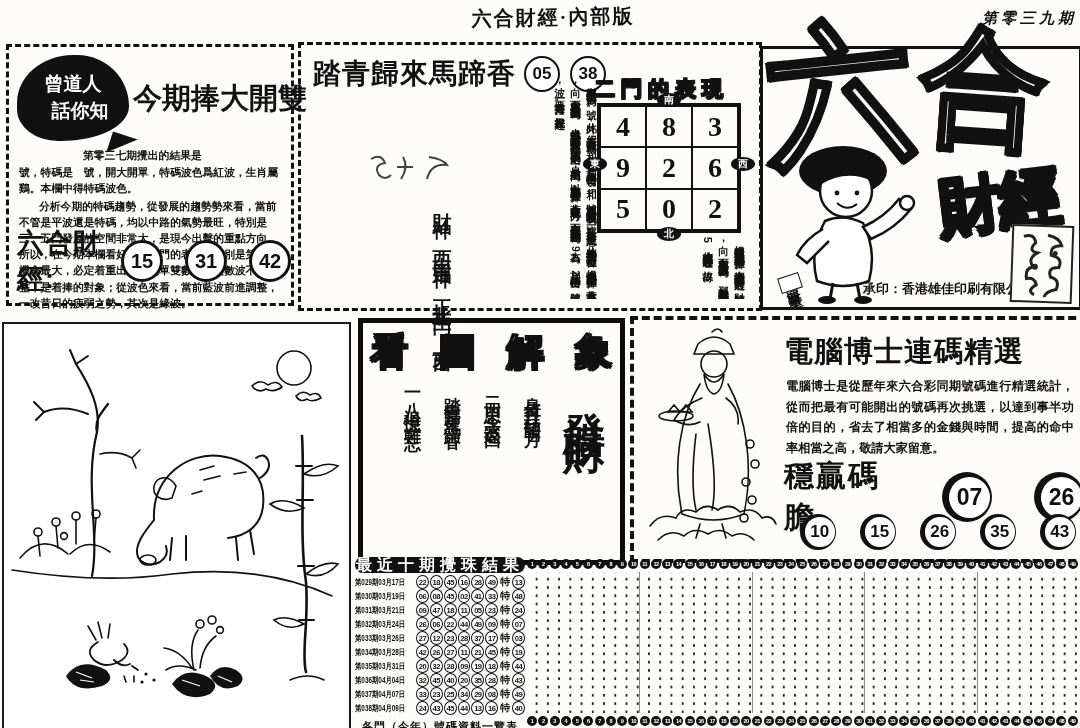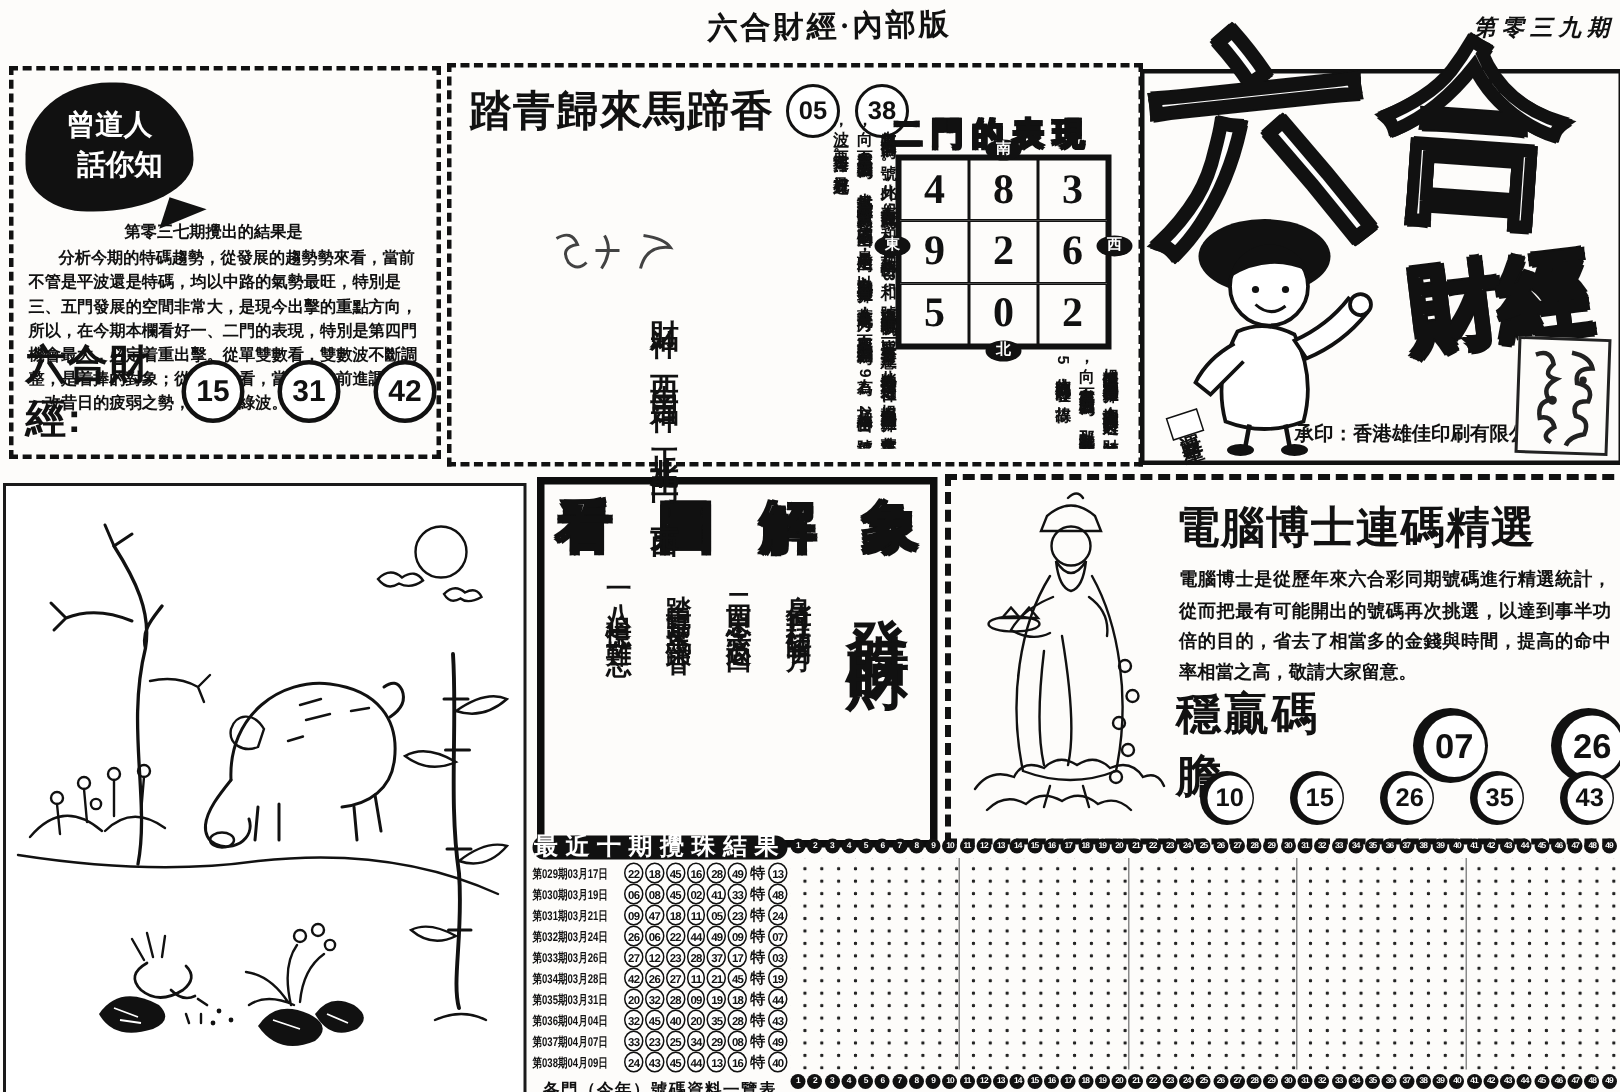--- a/index.html
+++ b/index.html
@@ -107,22 +107,24 @@
 <div class="page">
 
   <div class="abs" id="top-title">六合財經·內部版</div>
   <div class="abs" id="issue-label">第零三九期</div>
 
   <div class="abs" id="panelA">
     <div class="bubble">
       <span class="b1">曾道人</span>
       <span class="b2">話你知</span>
     </div>
+    <div class="abs" id="headlineA">今期捧大開雙</div>
     <div class="abs" id="bodyA">
       <p class="p1">第零三七期攪出的結果是</p>
+      <p class="p2">號，特碼是　號，開大開單，特碼波色爲紅波，生肖屬鷄。本欄中得特碼波色。</p>
       <p class="p3">分析今期的特碼趨勢，從發展的趨勢勢來看，當前不管是平波還是特碼，均以中路的氣勢最旺，特別是三、五門發展的空間非常大，是現今出擊的重點方向，所以，在今期本欄看好一、二門的表現，特別是第四門機會最大，必定着重出擊。從單雙數看，雙數波不斷調整，是着捧的對象；從波色來看，當前藍波前進調整，一改昔日的疲弱之勢，其次是綠波。</p>
     </div>
     <div class="abs" id="offer-row">
       <span id="offer-label">六合財經:</span>
       <span id="offer-nums" style="display:flex;gap:22px;">
           <span class="ring ring-l">15</span>
           <span class="ring ring-l">31</span>
           <span class="ring ring-l">42</span>
         </span>
     </div>

